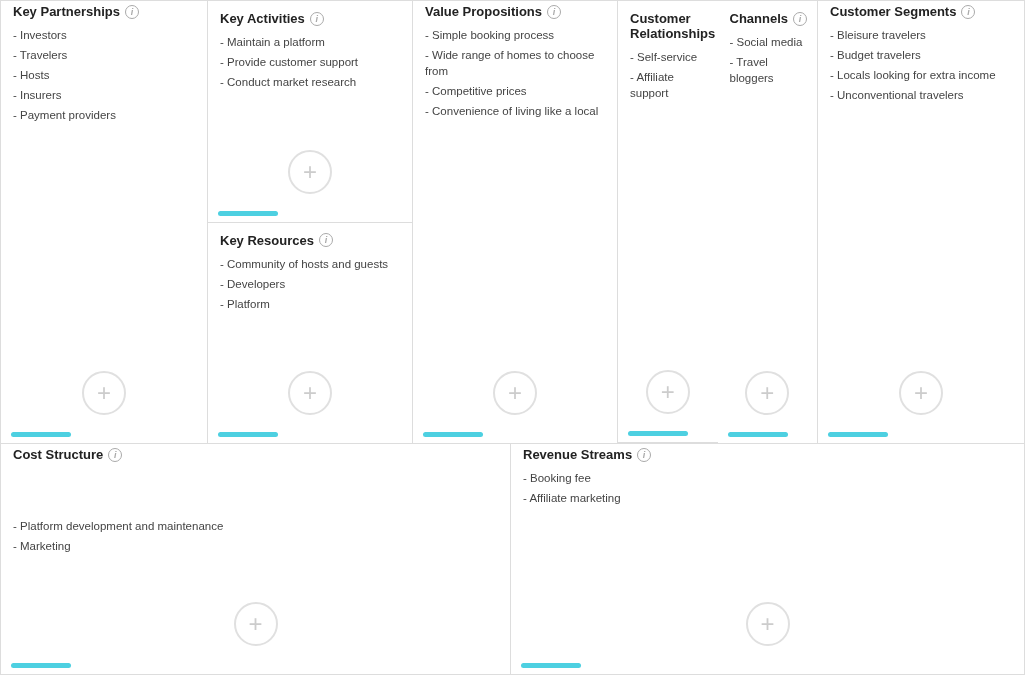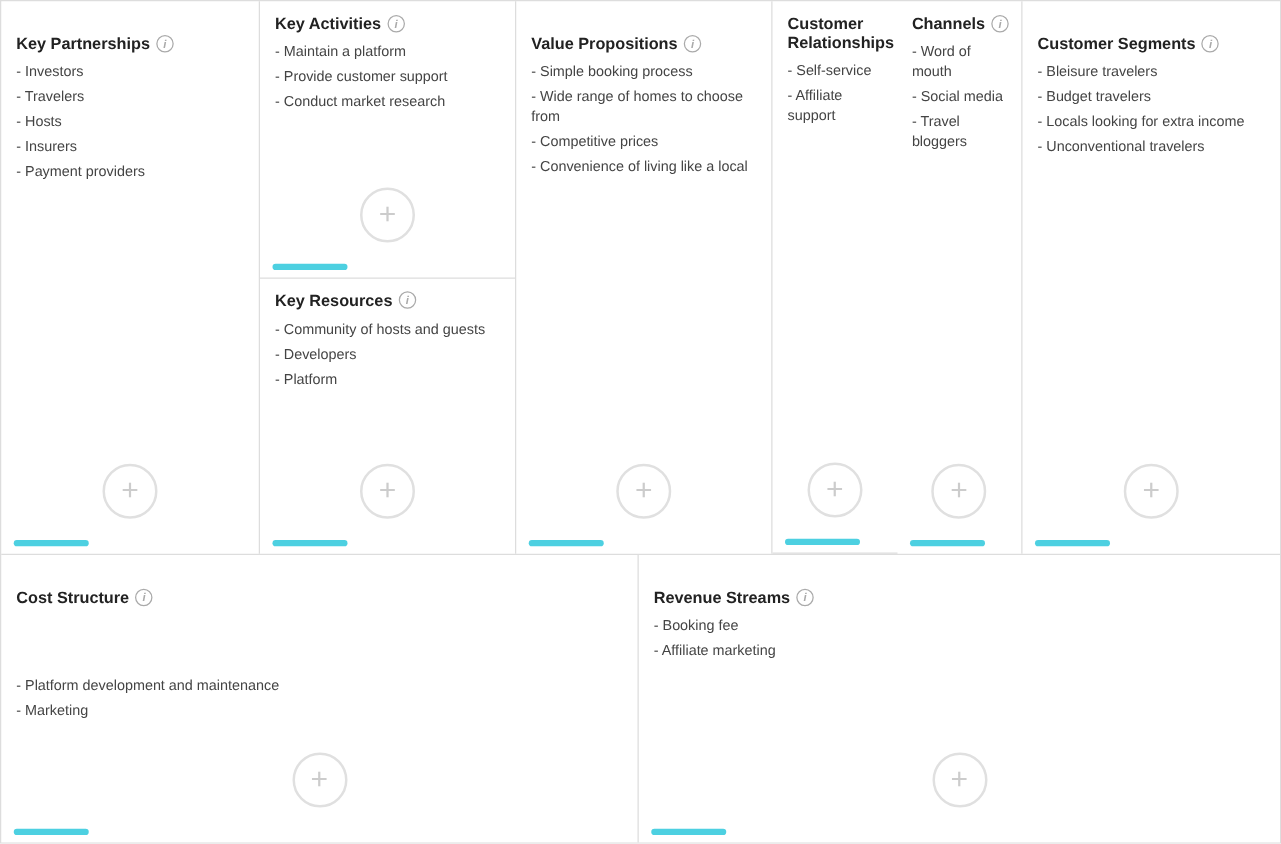--- a/index.html
+++ b/index.html
@@ -23,21 +23,21 @@
       display: flex;
       flex: 1;
       border-bottom: 1px solid #ddd;
     }
     .bottom-section {
       display: flex;
       height: 230px;
     }
     .cell {
       border-right: 1px solid #ddd;
-      padding: 26px 12px 20px 12px;
+      padding: 3px 12px 20px 12px;
       position: relative;
       display: flex;
       flex-direction: column;
       overflow: hidden;
     }
     .cell:last-child {
       border-right: none;
     }
     .cell-title {
       font-size: 13px;
@@ -232,21 +232,20 @@
         <div class="add-btn">+</div>
         <div class="bottom-bar"></div>
       </div>
 
       <div class="bottom-half">
         <div class="cell-title">
           <span>Channels</span>
           <span class="info-icon">i</span>
         </div>
         <ul class="cell-items">
-          <li>Word of mouth</li>
           <li>Social media</li>
           <li>Travel bloggers</li>
         </ul>
         <div class="add-btn">+</div>
         <div class="bottom-bar"></div>
       </div>
     </div>
 
     <div class="cell col-customer-segments">
       <div class="cell-title">

